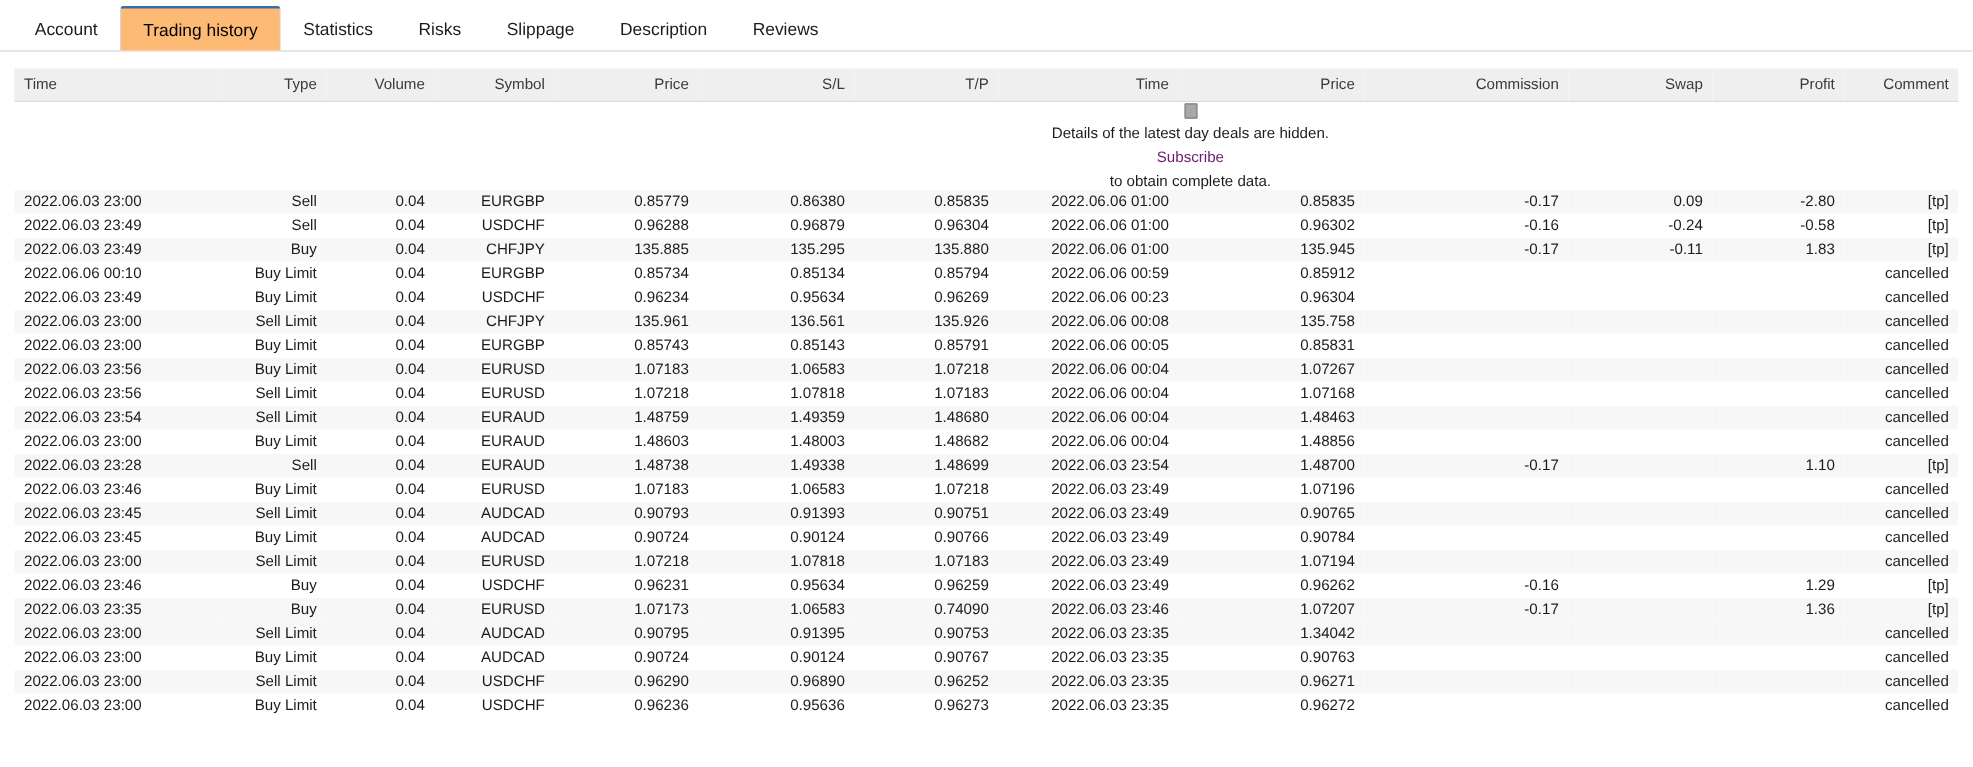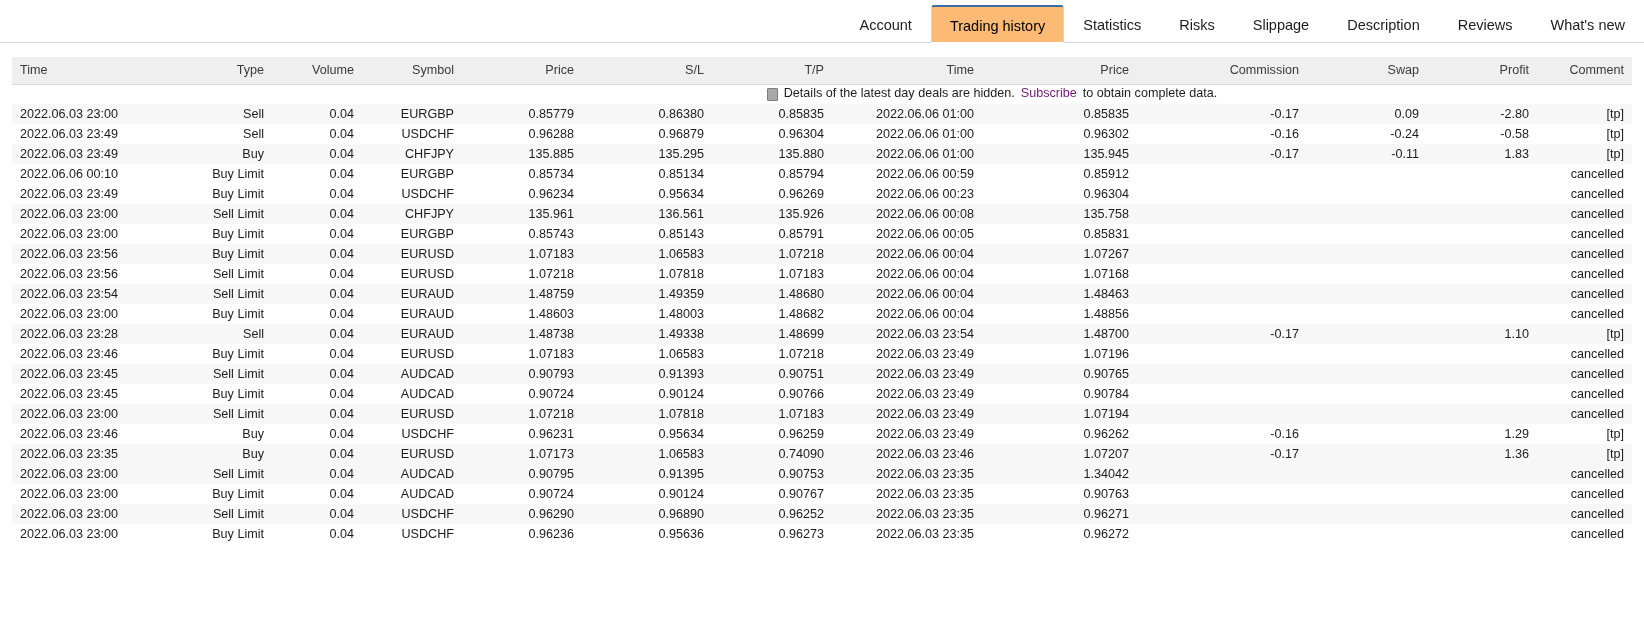--- a/index.html
+++ b/index.html
@@ -16,24 +16,24 @@
     color: #1c1c1c;
     -webkit-font-smoothing: antialiased;
   }
 
   
   .tabbar {
     position: relative;
     height: 43px;
     box-sizing: border-box;
     border-bottom: 1px solid #d6d6d6;
+    padding-left: 10px;
     display: flex;
     align-items: flex-end;
     background: #ffffff;
-    justify-content: flex-end;
   }
   .tab {
     font-size: 14.5px;
     color: #1c1c1c;
     padding: 0 18px;
     height: 38px;
     line-height: 38px;
     box-sizing: border-box;
     cursor: pointer;
     white-space: nowrap;
@@ -111,20 +111,21 @@
     height: 22px;
     text-align: center;
     color: #1c1c1c;
     font-size: 12.6px;
   }
   .notice-inner {
     display: inline-flex;
     align-items: center;
     gap: 6px;
     transform: translateX(170px);
+    flex-direction: column;
   }
   .notice-icon {
     display: inline-block;
     width: 9px;
     height: 11px;
     border: 1px solid #7c7c7c;
     background: #a8a8a8;
     position: relative;
     top: 1px;
     border-radius: 1px;
@@ -145,21 +146,20 @@
 <body>
 
 <div class="tabbar">
     <div class="tab">Account</div>
     <div class="tab active">Trading history</div>
     <div class="tab">Statistics</div>
     <div class="tab">Risks</div>
     <div class="tab">Slippage</div>
     <div class="tab">Description</div>
     <div class="tab">Reviews</div>
-    <div class="tab">What's new</div>
   </div>
 
 <div class="table-wrap">
   <table class="history">
     <colgroup>
       <col class="w-time1">
         <col class="w-type">
         <col class="w-vol">
         <col class="w-sym">
       <col class="w-price1">

